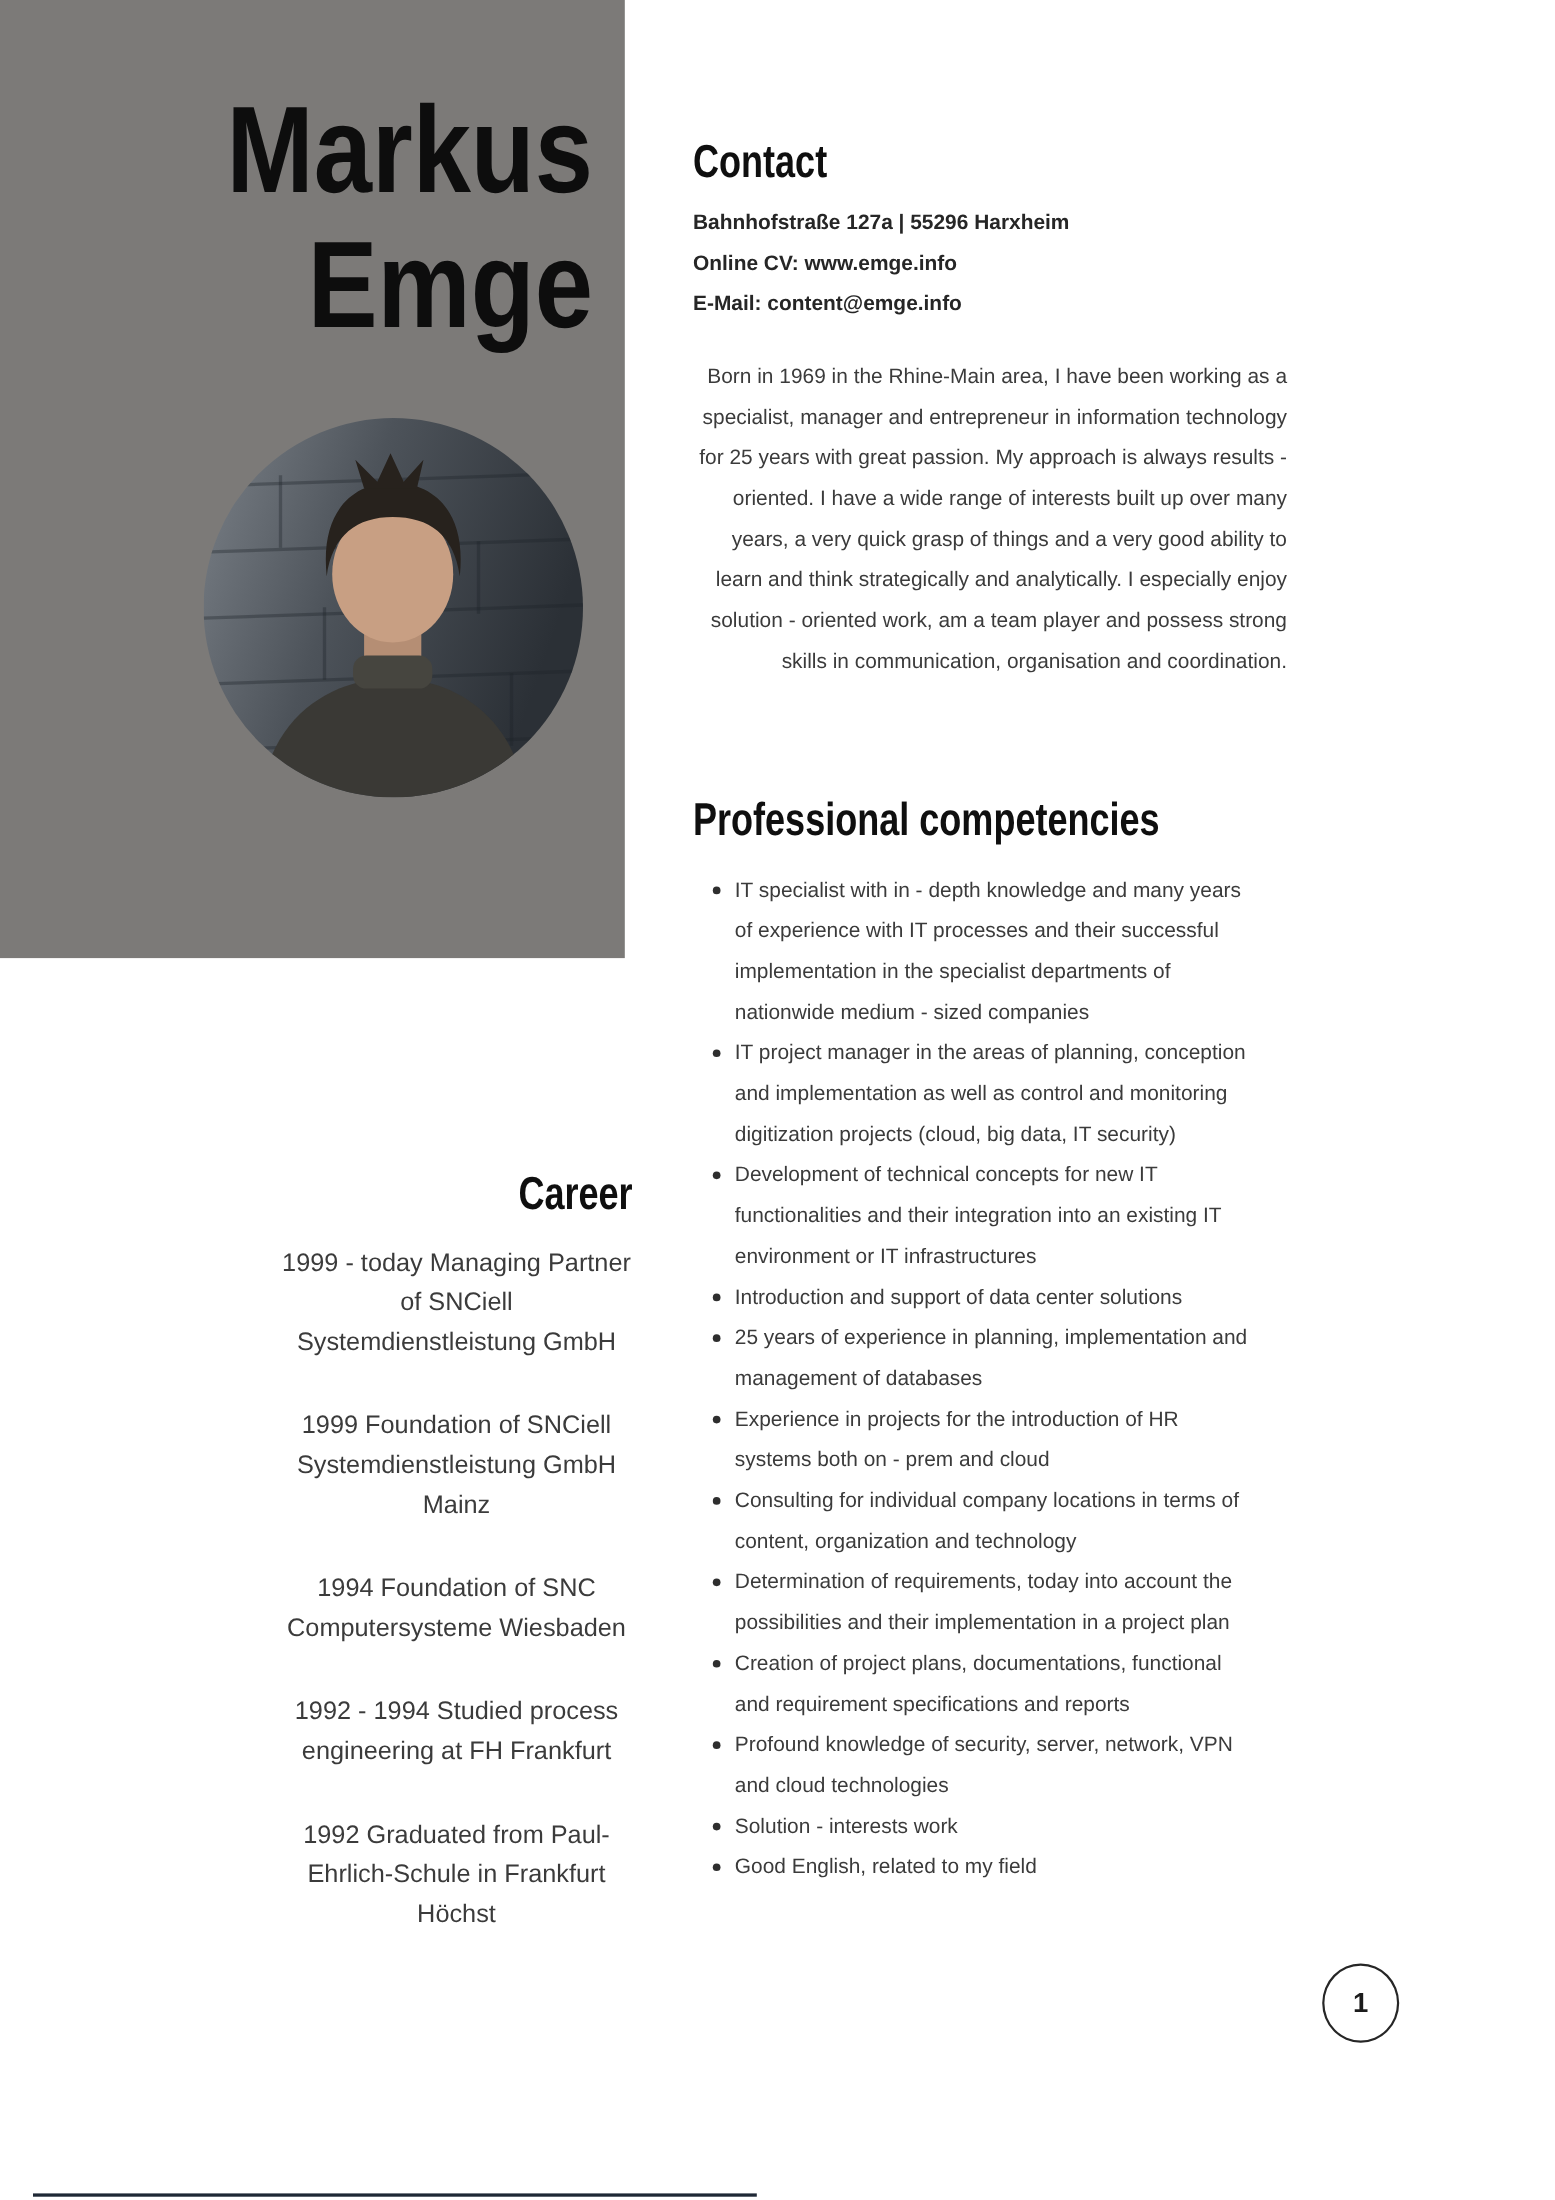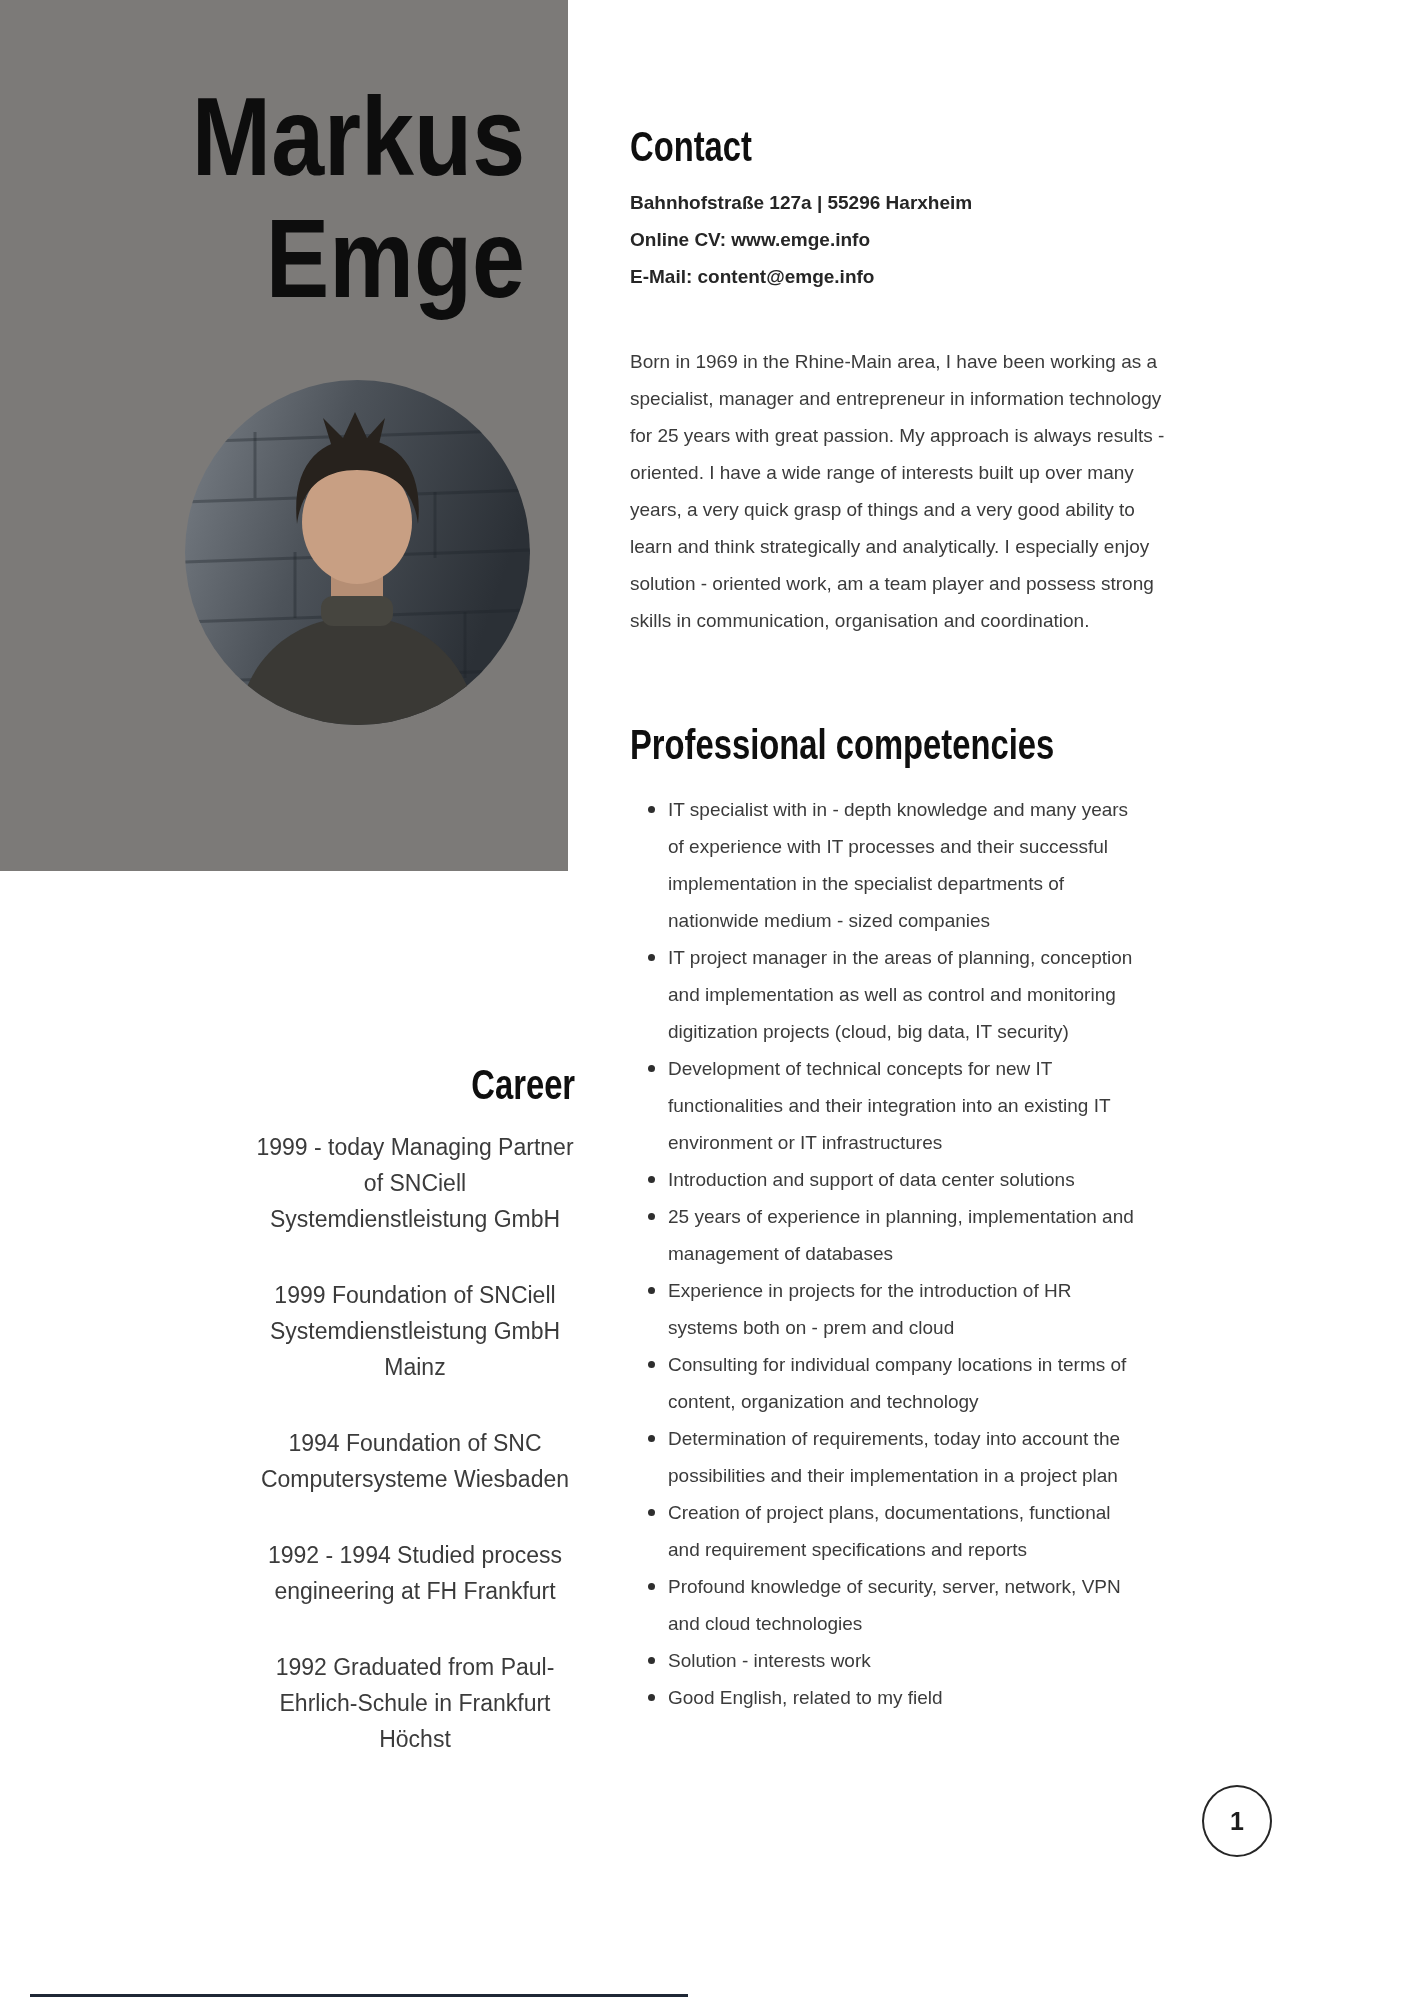--- a/index.html
+++ b/index.html
@@ -3,33 +3,33 @@
 <meta charset="utf-8">
 <style>
   html,body{margin:0;padding:0;background:#fff;}
   .page{
     position:relative;width:1414px;height:2000px;background:#ffffff;overflow:hidden;
     font-family:"Liberation Sans",sans-serif;color:var(--body-text,#3b3b3b);
   }
   
   .sidebar{position:absolute;left:0;top:0;width:568px;height:871px;background:var(--sidebar-gray,#7c7a78);}
   .name{position:absolute;left:0;top:76px;width:525px;text-align:right;line-height:122px;
-        font-weight:700;font-size:112px;color:#0d0d0d;letter-spacing:0;}
+        font-weight:700;font-size:112px;color:#0d0d0d;letter-spacing:0;padding-left:14px;}
   .name .cond{display:inline-block;transform:scaleX(0.85);transform-origin:right top;white-space:nowrap;}
   .photo{position:absolute;left:185px;top:380px;width:345px;height:345px;border-radius:50%;overflow:hidden;}
   .photo svg{display:block;}
   
   .h-cond{margin:0;font-weight:700;color:var(--heading-text,#0f0f0f);font-size:42px;line-height:46px;}
   .h-cond .cond{display:inline-block;transform:scaleX(0.78);transform-origin:left top;white-space:nowrap;}
   .h-right .cond{transform-origin:right top;}
   
   .contact-heading{position:absolute;left:630px;top:124px;}
   .contact-lines{position:absolute;left:630px;top:184px;font-size:19px;line-height:37px;
                  font-weight:700;color:#262626;}
-  .bio{position:absolute;left:630px;top:343px;width:540px;margin:0;font-size:19px;line-height:37px;}
+  .bio{position:absolute;left:630px;top:324px;width:540px;margin:0;font-size:19px;line-height:37px;text-align:right;}
   .comp-heading{position:absolute;left:630px;top:722px;}
   .comp-list{position:absolute;left:630px;top:791px;width:512px;margin:0;padding:0;list-style:none;
              font-size:19px;line-height:37px;}
   .comp-list li{position:relative;padding-left:38px;}
   .comp-list li::before{content:"";position:absolute;left:18px;top:15px;width:7px;height:7px;
              border-radius:50%;background:#2e2e2e;}
   
   .career-heading{position:absolute;left:0;top:1062px;width:575px;text-align:right;}
   .career-entries{position:absolute;left:0;top:1129px;width:575px;font-size:23px;line-height:36px;
                   text-align:center;}

